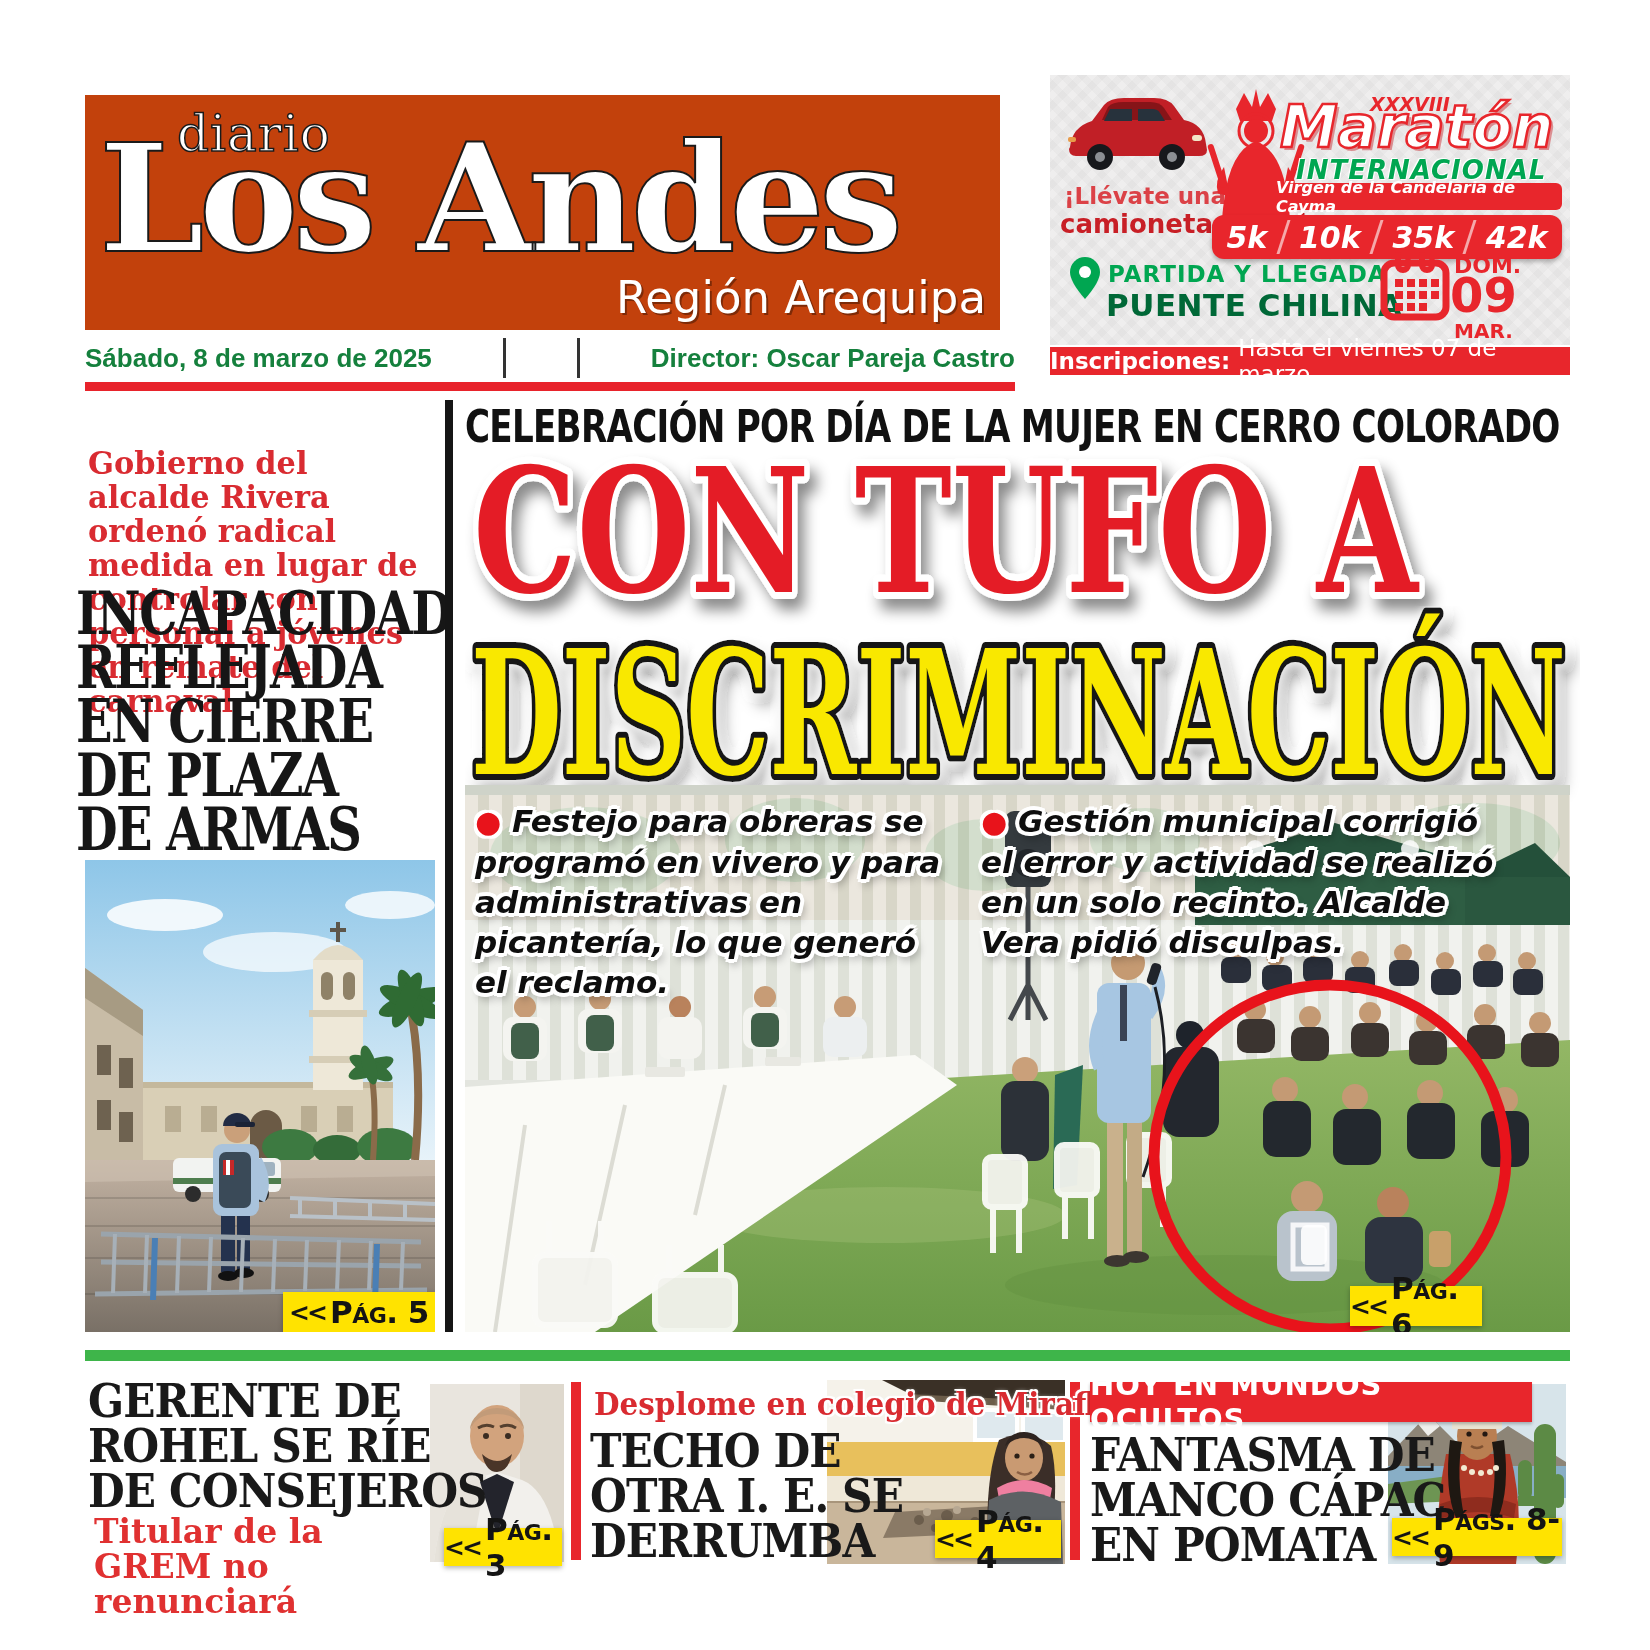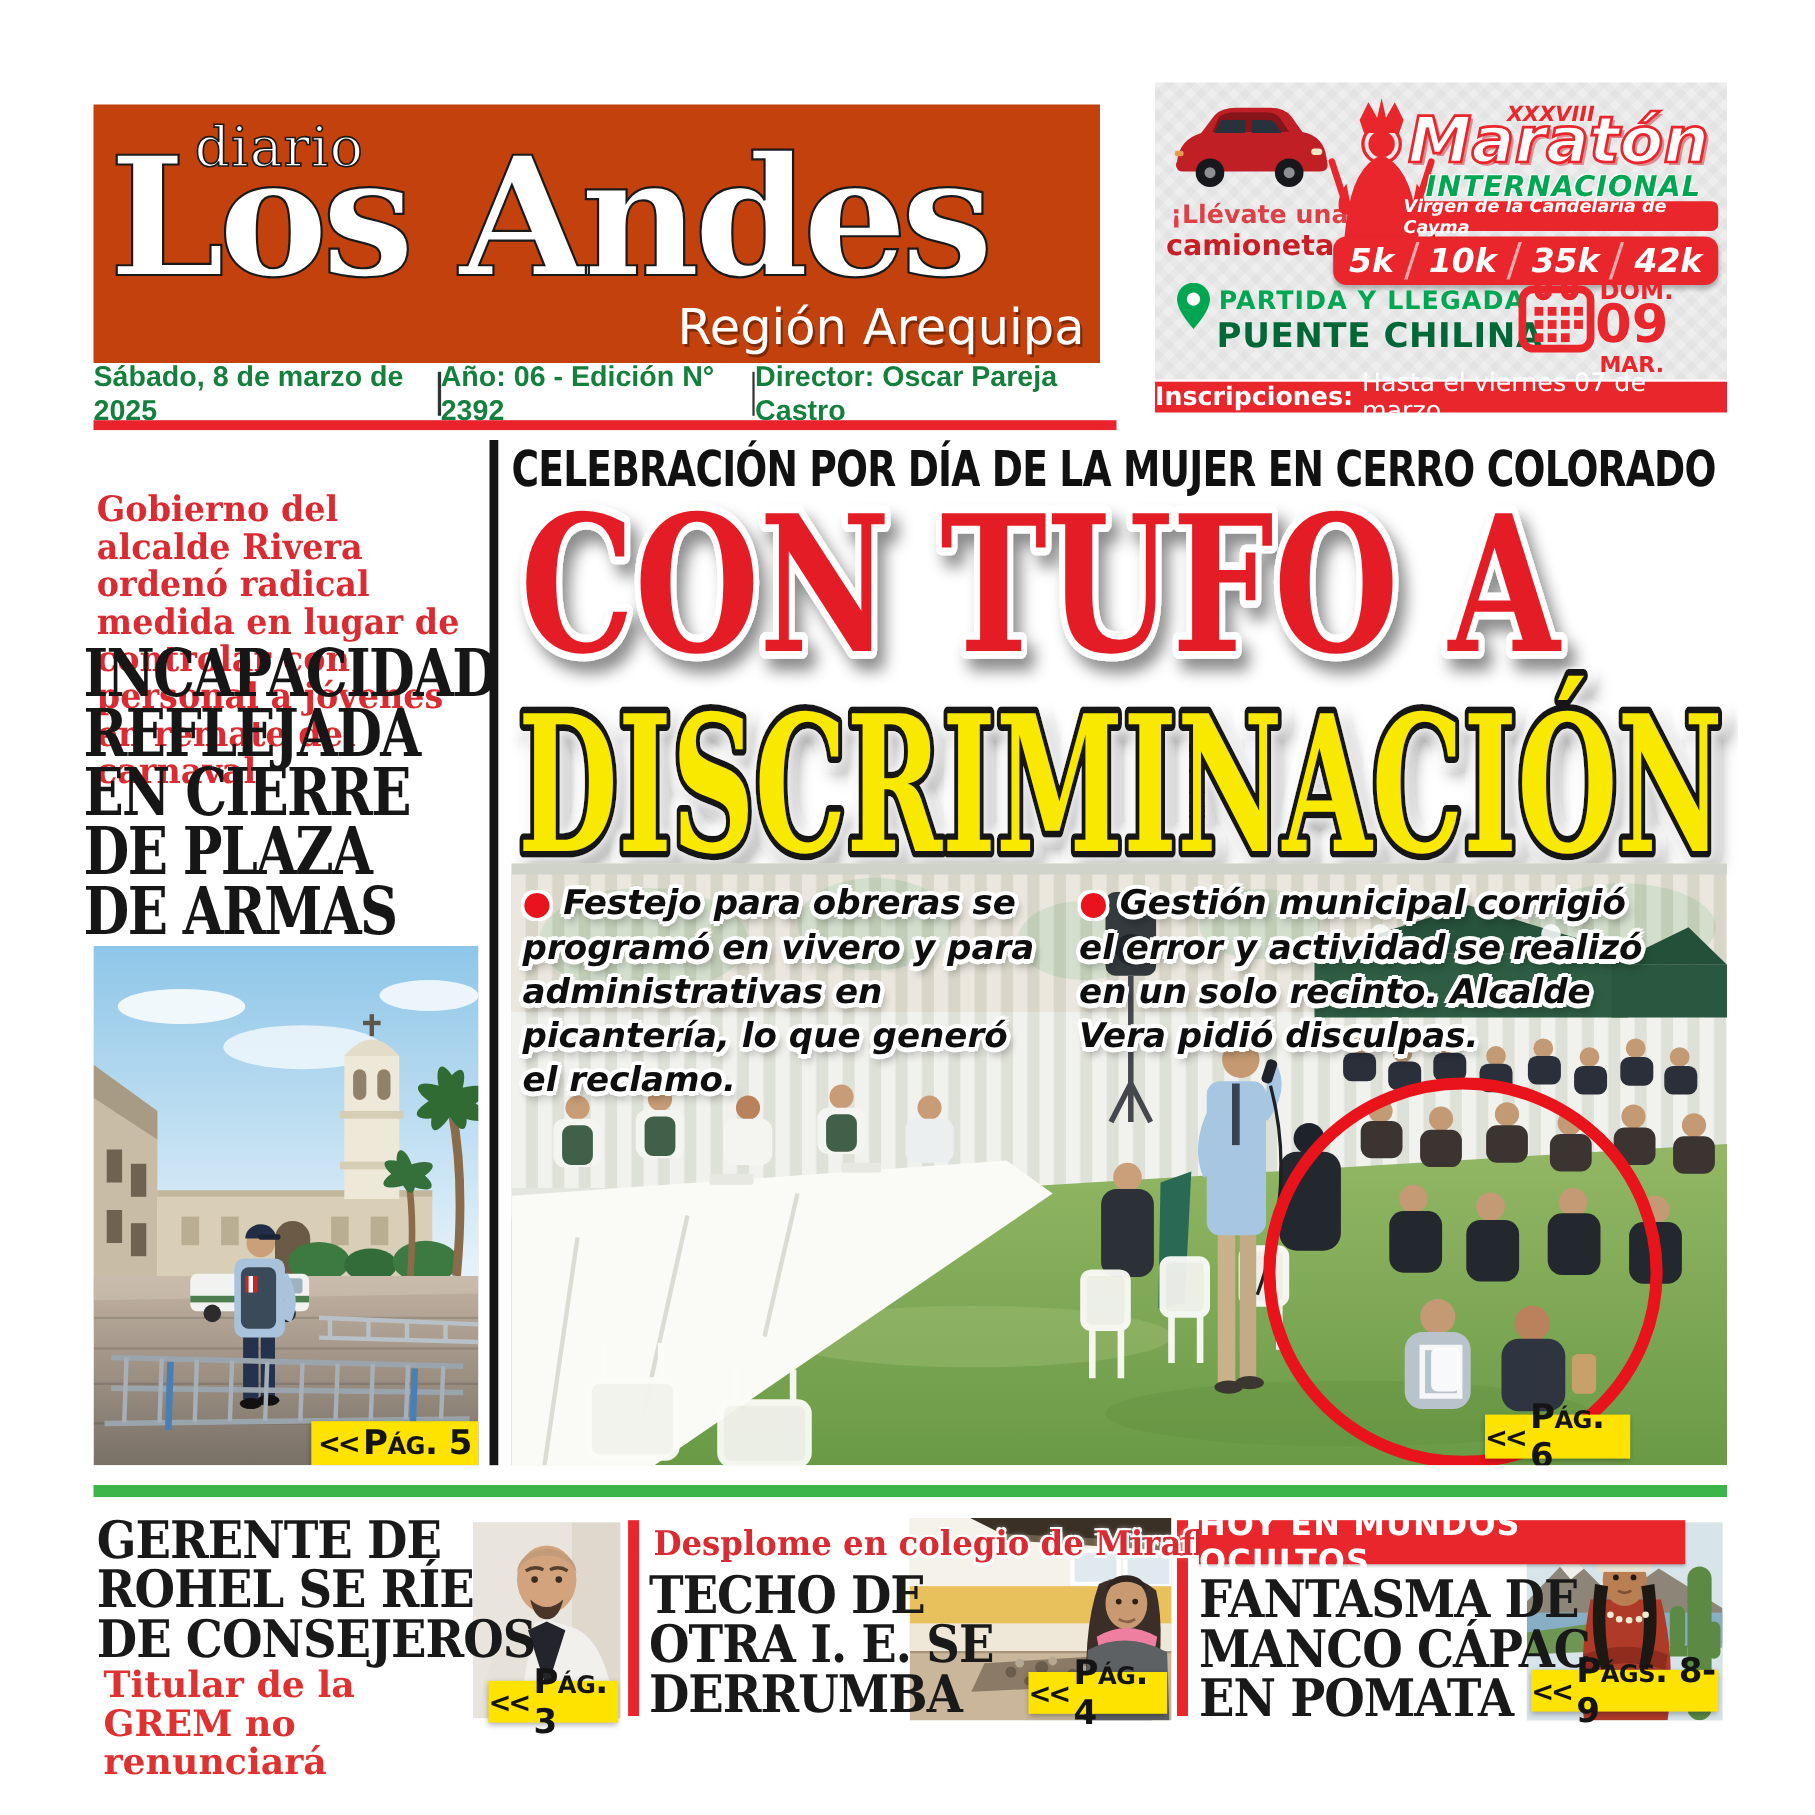--- a/index.html
+++ b/index.html
@@ -175,21 +175,20 @@
     <div class="abs ad-month">MAR.</div>
   </div>
   <div class="abs ad-regbar">
     <span class="lab">Inscripciones:</span>
     <span>Hasta el viernes 07 de marzo</span>
   </div>
 
   <div class="abs dateline">
     <span>Sábado, 8 de marzo de 2025</span>
     <span class="dl-sep"></span>
-    <span>Año: 06 - Edición N° 2392</span>
     <span class="dl-sep"></span>
     <span>Director: Oscar Pareja Castro</span>
   </div>
   <div class="abs red-rule"></div>
 
   <div class="abs lk">Gobierno del alcalde Rivera ordenó radical medida en lugar de controlar con personal a jóvenes en remate del carnaval</div>
   <div class="abs lh">
     <div>INCAPACIDAD</div>
     <div>REFLEJADA</div>
     <div>EN CIERRE</div>

